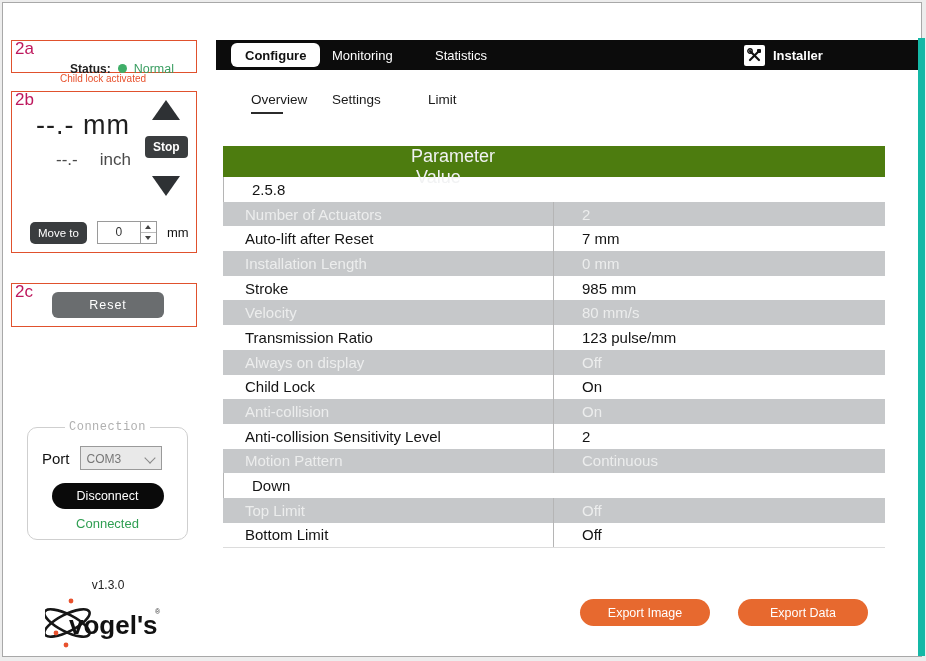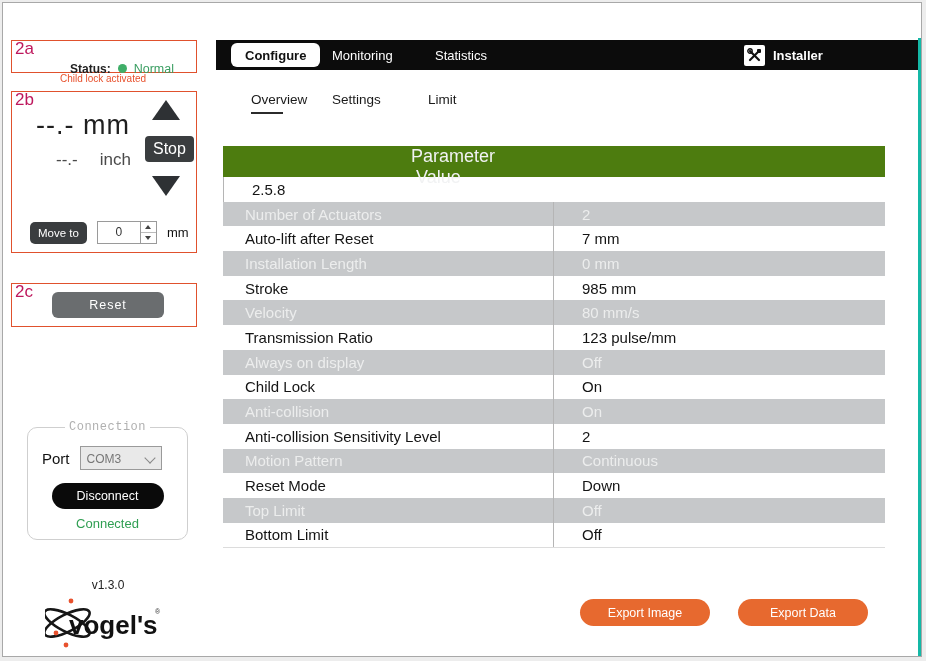--- a/index.html
+++ b/index.html
@@ -24,22 +24,22 @@
   .status-row{position:absolute;left:36px;top:12px;right:0;height:31px;display:flex;align-items:center;gap:7px;justify-content:center;}
   .status-label{font-size:12px;font-weight:bold;color:#222;}
   .status-dot{width:9px;height:9px;border-radius:50%;background:#3fae68;}
   .status-value{font-size:12.5px;color:#3a9e62;}
   .child-lock{position:absolute;left:0;top:35px;width:200px;text-align:center;font-size:10px;color:#e8512d;}
   .box-2b{left:8px;top:53px;width:184px;height:160px;}
   .tri{width:0;height:0;position:absolute;cursor:pointer;}
   .tri-up{left:140px;top:8px;border-left:14px solid transparent;border-right:14px solid transparent;border-bottom:20px solid #2e3134;}
   .tri-down{left:140px;top:84px;border-left:14px solid transparent;border-right:14px solid transparent;border-top:20px solid #2e3134;}
   .mm-line{position:absolute;left:24px;top:18px;font-size:27px;color:#1f1f1f;letter-spacing:1px;}
-  .stop-btn{position:absolute;left:133px;top:44px;background:#3a3d3f;color:#fff;font-size:16px;
-            padding:4px 8px;border-radius:4px;cursor:pointer;}
+  .stop-btn{position:absolute;left:133px;top:44px;background:#3a3d3f;color:#fff;font-size:12px;
+            padding:4px 8px;border-radius:4px;cursor:pointer;font-weight:bold;}
   .inch-line{position:absolute;left:44px;top:58px;font-size:17px;color:#4a4a4a;display:flex;gap:22px;}
   .move-row{position:absolute;left:18px;bottom:8px;display:flex;align-items:center;gap:10px;}
   .moveto-btn{background:#3a3d3f;color:#fff;font-size:11.5px;padding:5px 8px;border-radius:5px;cursor:pointer;}
   .spinner{width:58px;height:21px;border:1px solid #9a9a9a;background:#fff;display:flex;}
   .spin-val{flex:1;font-size:12px;color:#333;text-align:center;line-height:21px;}
   .spin-btns{width:15px;border-left:1px solid #9a9a9a;display:flex;flex-direction:column;}
   .spin-btns div{flex:1;display:flex;align-items:center;justify-content:center;cursor:pointer;}
   .spin-btns div:first-child{border-bottom:1px solid #bbb;}
   .spin-tri-up{width:0;height:0;border-left:3px solid transparent;border-right:3px solid transparent;border-bottom:4px solid #444;}
   .spin-tri-down{width:0;height:0;border-left:3px solid transparent;border-right:3px solid transparent;border-top:4px solid #444;}
@@ -54,21 +54,21 @@
   .port-label{font-size:15px;color:#111;}
   .port-select{position:relative;width:82px;height:24px;border:1px solid #9a9a9a;background:#e9e9e9;
              font-size:12px;color:#777;line-height:24px;padding-left:6px;box-sizing:border-box;cursor:pointer;}
   .chev{position:absolute;right:7px;top:7px;width:7px;height:7px;border-right:1.5px solid #888;border-bottom:1.5px solid #888;transform:rotate(45deg);}
   .disconnect-btn{margin:13px auto 0;width:112px;height:26px;background:#0a0a0a;color:#fff;border-radius:13px;
              font-size:12.5px;display:flex;align-items:center;justify-content:center;cursor:pointer;}
   .connected{margin-top:7px;text-align:center;font-size:13px;color:#2f9e52;}
   .sb-version{position:absolute;left:0;top:540px;width:210px;text-align:center;font-size:12px;color:#222;}
   .logo-wrap{position:absolute;left:42px;top:558px;}
   
-  .main{position:absolute;left:213px;top:35px;width:702px;bottom:0;background:#fff;border-right:3px solid #14b8a6;}
+  .main{position:absolute;left:213px;top:35px;width:702px;bottom:0;background:#fff;border-right:7px solid #14b8a6;}
   .navbar{position:absolute;left:0;top:2px;right:0;height:30px;background:#0c0c0c;}
   .navtab{position:absolute;top:0;height:30px;display:flex;align-items:center;font-size:13px;color:#fff;cursor:pointer;}
   .navtab.active{top:3px;height:24px;background:#fff;color:#111;border-radius:6px;padding:0 14px;font-weight:bold;}
   .nav-configure{left:15px;}
   .nav-monitoring{left:116px;}
   .nav-statistics{left:219px;}
   .installer{position:absolute;left:528px;top:0;height:30px;display:flex;align-items:center;gap:8px;}
   .tool-icon{width:21px;height:21px;background:#fff;border-radius:2px;display:flex;align-items:center;justify-content:center;}
   .installer-label{color:#fff;font-size:13px;font-weight:bold;}
   .subtab{position:absolute;top:54px;font-size:13.5px;color:#1a1a1a;cursor:pointer;}
@@ -252,21 +252,20 @@
     <div class="cell param">Anti-collision Sensitivity Level</div>
     <div class="cell value">2</div>
   </div>
 
   <div class="trow disabled">
     <div class="cell param">Motion Pattern</div>
     <div class="cell value">Continuous</div>
   </div>
 
   <div class="trow">
-    <div class="cell param">Reset Mode</div>
     <div class="cell value">Down</div>
   </div>
 
   <div class="trow disabled">
     <div class="cell param">Top Limit</div>
     <div class="cell value">Off</div>
   </div>
 
   <div class="trow">
     <div class="cell param">Bottom Limit</div>

